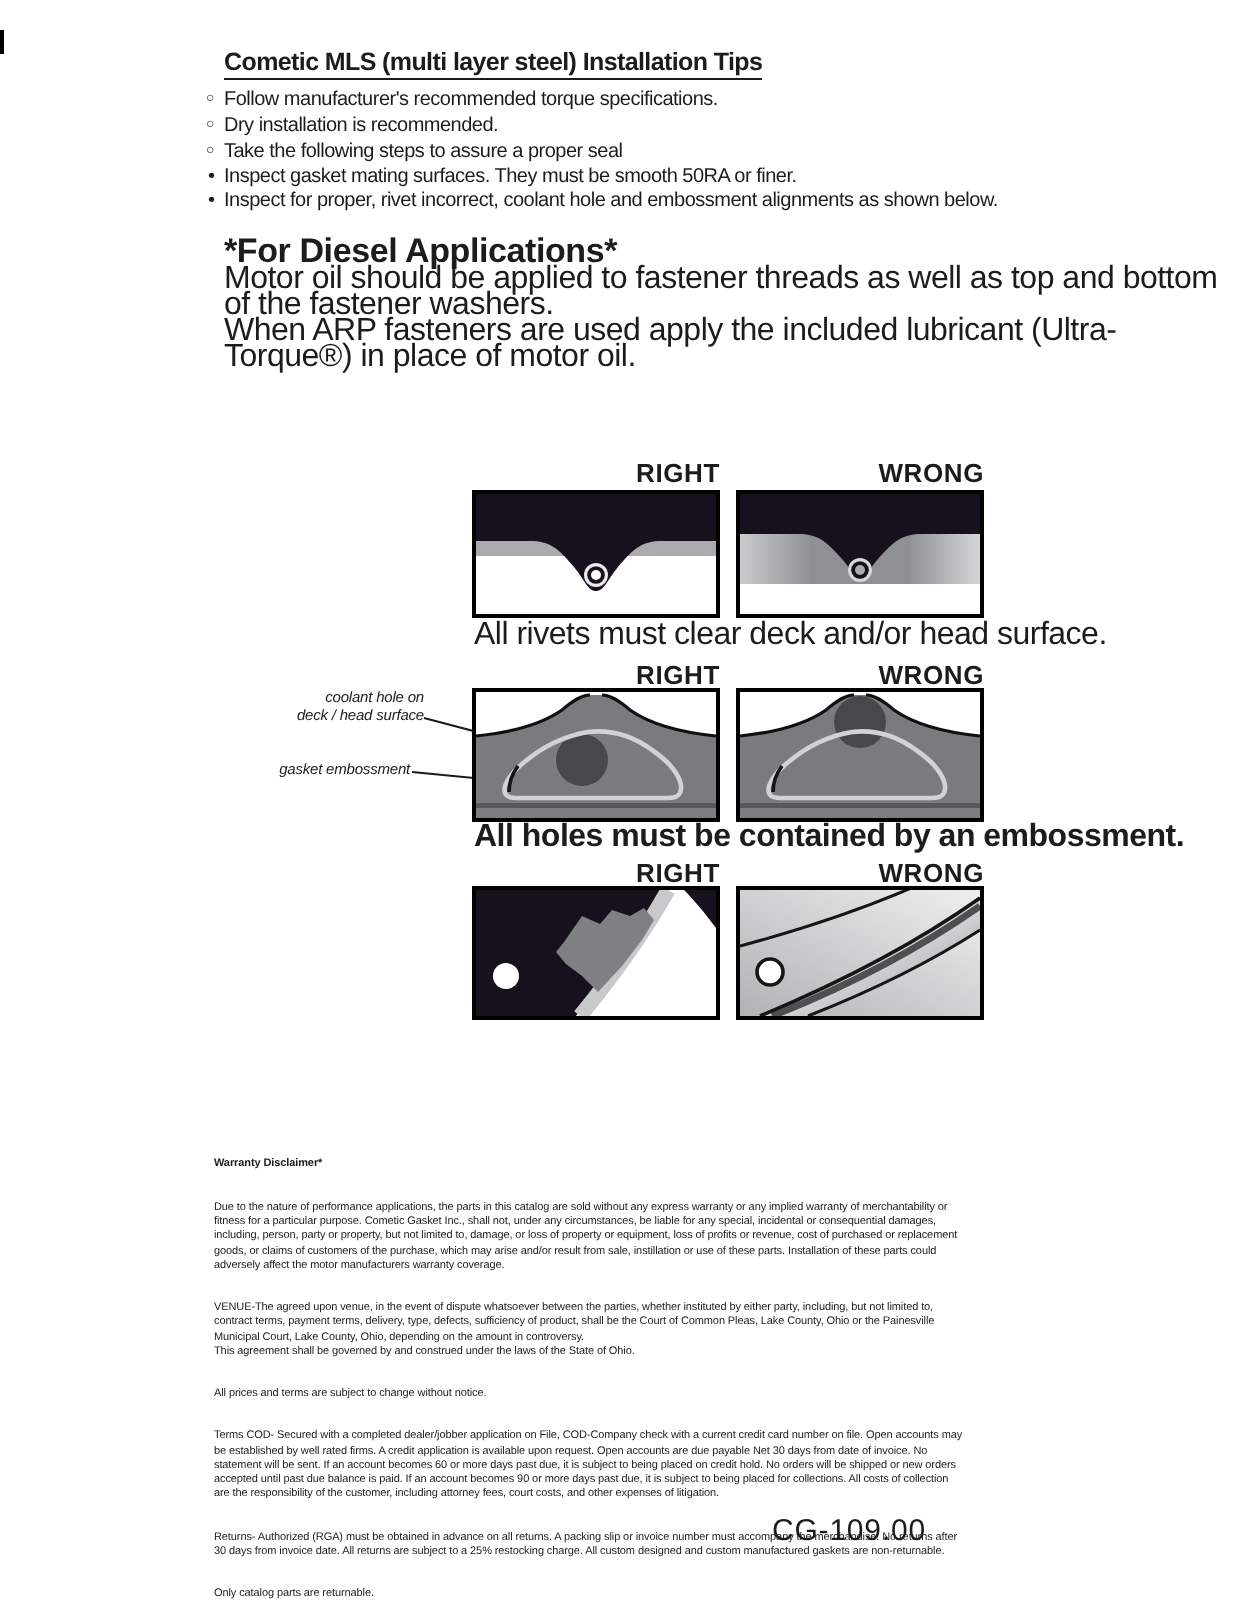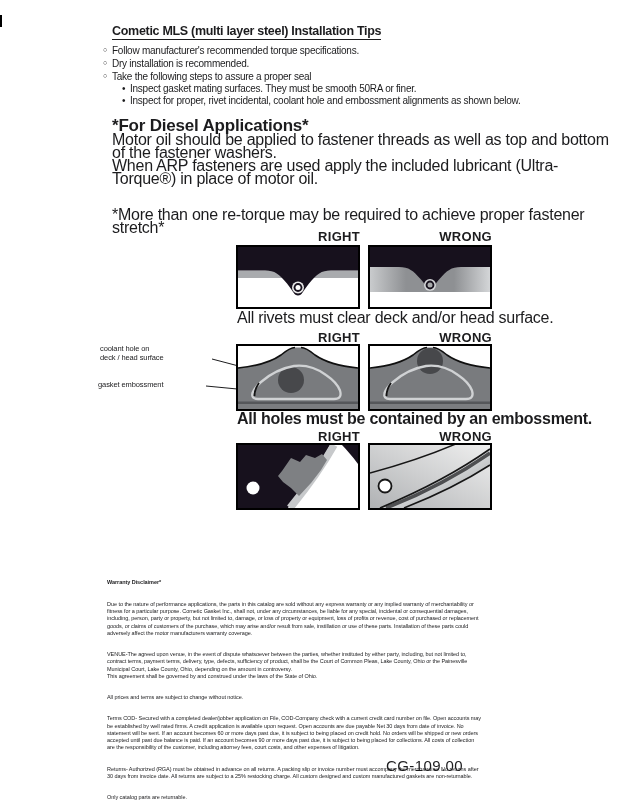--- a/index.html
+++ b/index.html
@@ -4,31 +4,31 @@
 <style>
   html,body{margin:0;padding:0;background:#ffffff;}
   .page{position:relative;width:618px;height:800px;background:#ffffff;overflow:hidden;
         font-family:"Liberation Sans","DejaVu Sans",sans-serif;color:#1c1c1e;}
   .tick{position:absolute;left:0;top:15px;width:2px;height:12px;background:#000;}
   .title{position:absolute;left:112px;top:24px;font-size:12.5px;font-weight:bold;
          letter-spacing:-0.3px;border-bottom:1.6px solid #1c1c1e;padding-bottom:1px;}
   .bullets{position:absolute;left:103px;top:44px;font-size:10px;letter-spacing:-0.25px;line-height:12.4px;}
   .brow{white-space:nowrap;}
   .bg{display:inline-block;width:9px;font-size:7px;vertical-align:1.5px;}
-  .sub{margin-left:19px;}
+  .sub{margin-left:1px;}
   .sg{display:inline-block;width:8px;font-size:10px;}
   .diesel-h{position:absolute;left:112px;top:116px;font-size:17px;font-weight:bold;letter-spacing:-0.2px;}
   .para{position:absolute;left:112px;font-size:16px;letter-spacing:-0.25px;line-height:13px;white-space:pre-line;}
   .p1{top:133px;} .p2{top:165px;} .note{top:208px;}
   .fig-label{position:absolute;width:124px;text-align:right;font-size:13px;font-weight:bold;letter-spacing:0.3px;}
   .panel{position:absolute;width:124px;height:64px;border:2px solid #000;box-sizing:border-box;background:#fff;}
   .panel svg{display:block;width:100%;height:100%;}
   .panel.tall{height:67px;}
   .cap{position:absolute;left:237px;font-size:16px;letter-spacing:-0.25px;line-height:11.5px;white-space:pre-line;}
-  .ann{position:absolute;text-align:left;font-size:7.5px;line-height:8.5px;letter-spacing:-0.1px;white-space:pre-line;}
+  .ann{position:absolute;text-align:right;font-size:7.5px;line-height:8.5px;letter-spacing:-0.1px;white-space:pre-line;font-style:italic;}
   .ann1{left:100px;top:345px;width:112px;}
   .ann2{left:98px;top:381px;width:107px;}
   .leaders{position:absolute;left:200px;top:352px;width:100px;height:45px;pointer-events:none;}
   .disc{position:absolute;left:107px;top:572px;width:412px;font-size:5.5px;letter-spacing:-0.05px;
         line-height:7.3px;white-space:pre-line;}
   .dh{font-weight:bold;margin-bottom:7px;}
   .dp{margin-bottom:6.5px;}
   .code{position:absolute;left:386px;top:757px;font-size:15px;letter-spacing:0.4px;}
 </style>
 </head>
@@ -37,27 +37,26 @@
 <div class="page">
   <div class="tick"></div>
 
   <div class="title">Cometic MLS (multi layer steel) Installation Tips</div>
 
   <div class="bullets">
     <div class="brow"><span class="bg">○</span><span>Follow manufacturer's recommended torque specifications.</span></div>
     <div class="brow"><span class="bg">○</span><span>Dry installation is recommended.</span></div>
     <div class="brow"><span class="bg">○</span><span>Take the following steps to assure a proper seal</span></div>
     <div class="brow sub"><span class="sg">•</span><span>Inspect gasket mating surfaces.  They must be smooth 50RA or finer.</span></div>
-    <div class="brow sub"><span class="sg">•</span><span>Inspect for proper, rivet incidental, coolant hole and embossment alignments as shown below.</span></div>
+    <div class="brow sub"><span class="sg">•</span><span>Inspect for proper, rivet incorrect, coolant hole and embossment alignments as shown below.</span></div>
   </div>
 
   <div class="diesel-h">*For Diesel Applications*</div>
   <div class="para p1">Motor oil should be applied to fastener threads as well as top and bottom of the fastener washers.
 When ARP fasteners are used apply the included lubricant (Ultra-Torque®) in place of motor oil.</div>
-  <div class="para note">*More than one re-torque may be required to achieve proper fastener stretch*</div>
 
   <div class="fig-label" style="left:236px;top:229px;">RIGHT</div>
   <div class="fig-label" style="left:368px;top:229px;">WRONG</div>
 
   <div class="panel" style="left:236px;top:245px;">
     <svg viewBox="0 0 120 60" preserveAspectRatio="none">
       <rect x="0" y="0" width="120" height="60" fill="#ffffff"></rect>
       <rect x="0" y="23.5" width="120" height="7.5" fill="#a9abae"></rect>
       <path d="M0,0 H120 V23.5 H93 C83,23.5 79,27 71,36.5 C65,44 64,48.5 60,48.5 C56,48.5 55,44 49,36.5 C41,27 37,23.5 27,23.5 H0 Z" fill="#17111d"></path>
       <g>

